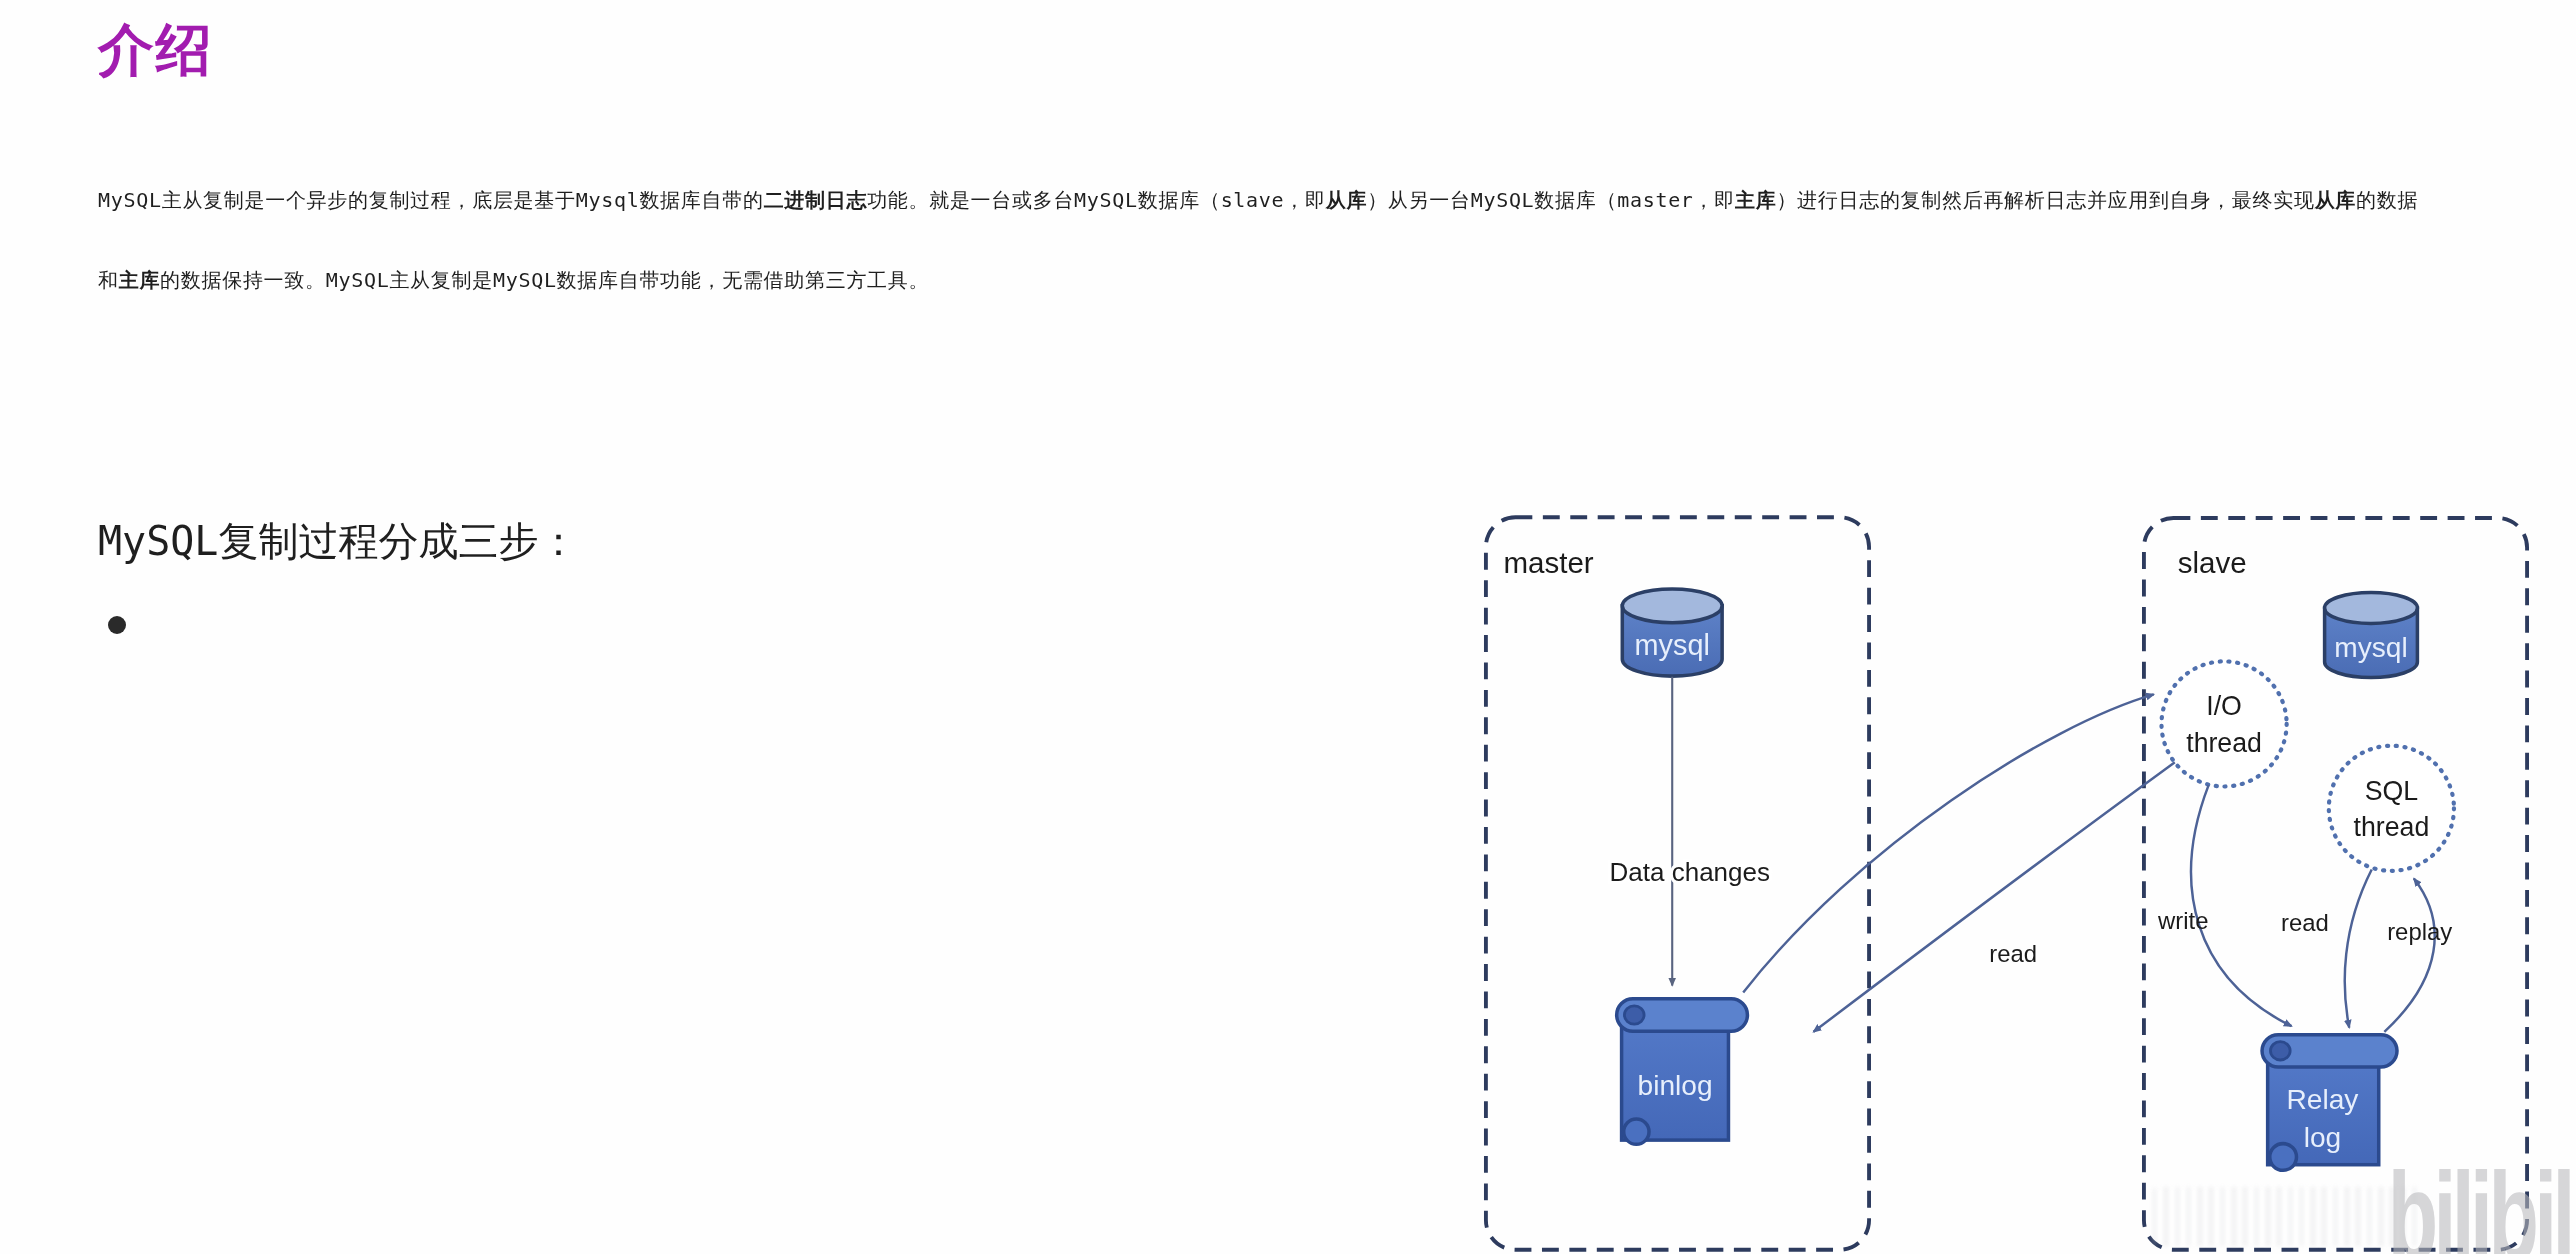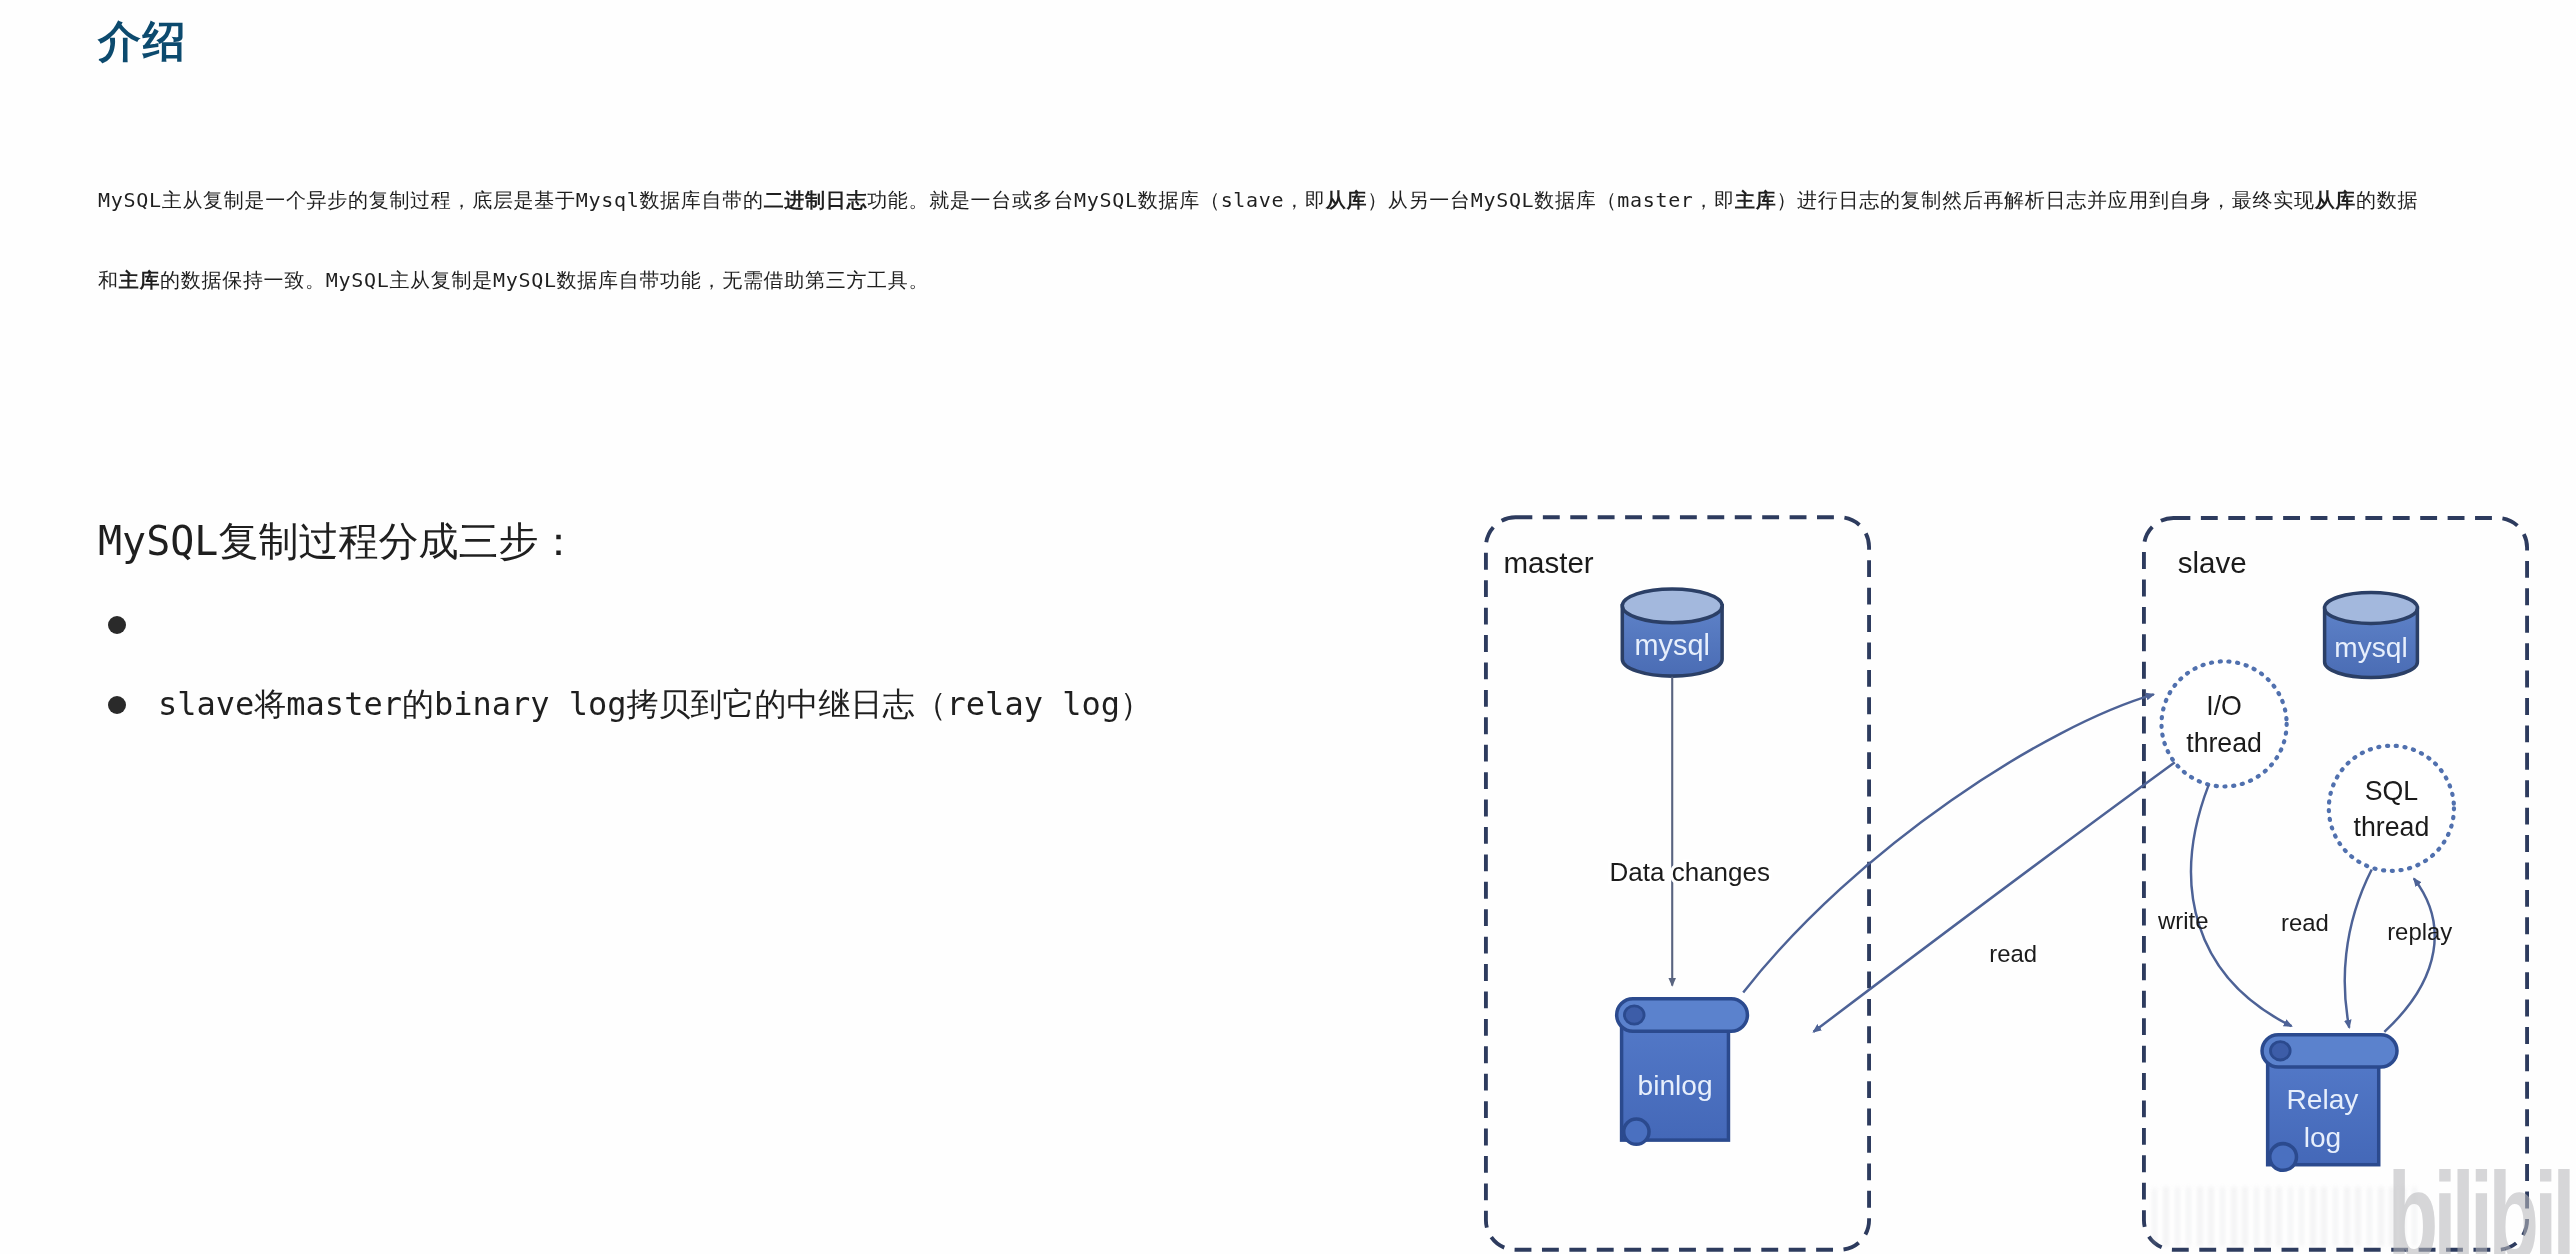--- a/index.html
+++ b/index.html
@@ -7,21 +7,21 @@
     position:relative;
     width:2576px;height:1255px;
     background:#fefefe;
     overflow:hidden;
     font-family:"DejaVu Sans Mono","Liberation Sans",sans-serif;
     color:#1f1f1f;
   }
   .title{
     position:absolute;left:98px;top:12.7px;
     font-family:"Liberation Sans",sans-serif;
-    font-size:43px;font-weight:700;color:#0c4a6e;
+    font-size:56px;font-weight:700;color:#a21caf;
     letter-spacing:1.4px;
   }
   .para{
     position:absolute;left:98px;top:160px;width:2328px;
     font-size:20px;line-height:80px;
     letter-spacing:0.7px;
   }
   .steps-intro{
     position:absolute;left:98px;top:501px;width:1266px;
     font-size:40px;line-height:80px;
@@ -62,24 +62,20 @@
 
   <div class="title">介绍</div>
 
   <div class="para"><span>MySQL主从复制是一个异步的复制过程，底层是基于Mysql数据库自带的</span><span style="font-weight: 700;">二进制日志</span><span>功能。就是一台或多台MySQL数据库（slave，即</span><span style="font-weight: 700;">从库</span><span>）从另一台MySQL数据库（master，即</span><span style="font-weight: 700;">主库</span><span>）进行日志的复制然后再解析日志并应用到自身，最终实现</span><span style="font-weight: 700;">从库</span><span>的数据和</span><span style="font-weight: 700;">主库</span><span>的数据保持一致。MySQL主从复制是MySQL数据库自带功能，无需借助第三方工具。</span></div>
 
   <div class="steps-intro">MySQL复制过程分成三步：</div>
 
   <ul class="step-list">
     <li>
       <span class="dot"></span>
-    </li>
-    <li>
-      <span class="dot"></span>
-      <span>slave将master的binary log拷贝到它的中继日志（relay log）</span>
     </li>
   </ul>
 
   <svg class="diagram" width="1113" height="748" viewBox="2080 720 1582 1064">
     <defs>
       <marker id="arrowBlue" markerWidth="13" markerHeight="11" refX="11" refY="5.5" orient="auto" markerUnits="userSpaceOnUse">
         <path d="M0,0 L13,5.5 L0,11 Z" fill="#4d6296"></path>
       </marker>
       <marker id="arrowGray" markerWidth="13" markerHeight="11" refX="11" refY="5.5" orient="auto" markerUnits="userSpaceOnUse">
         <path d="M0,0 L13,5.5 L0,11 Z" fill="#596480"></path>

